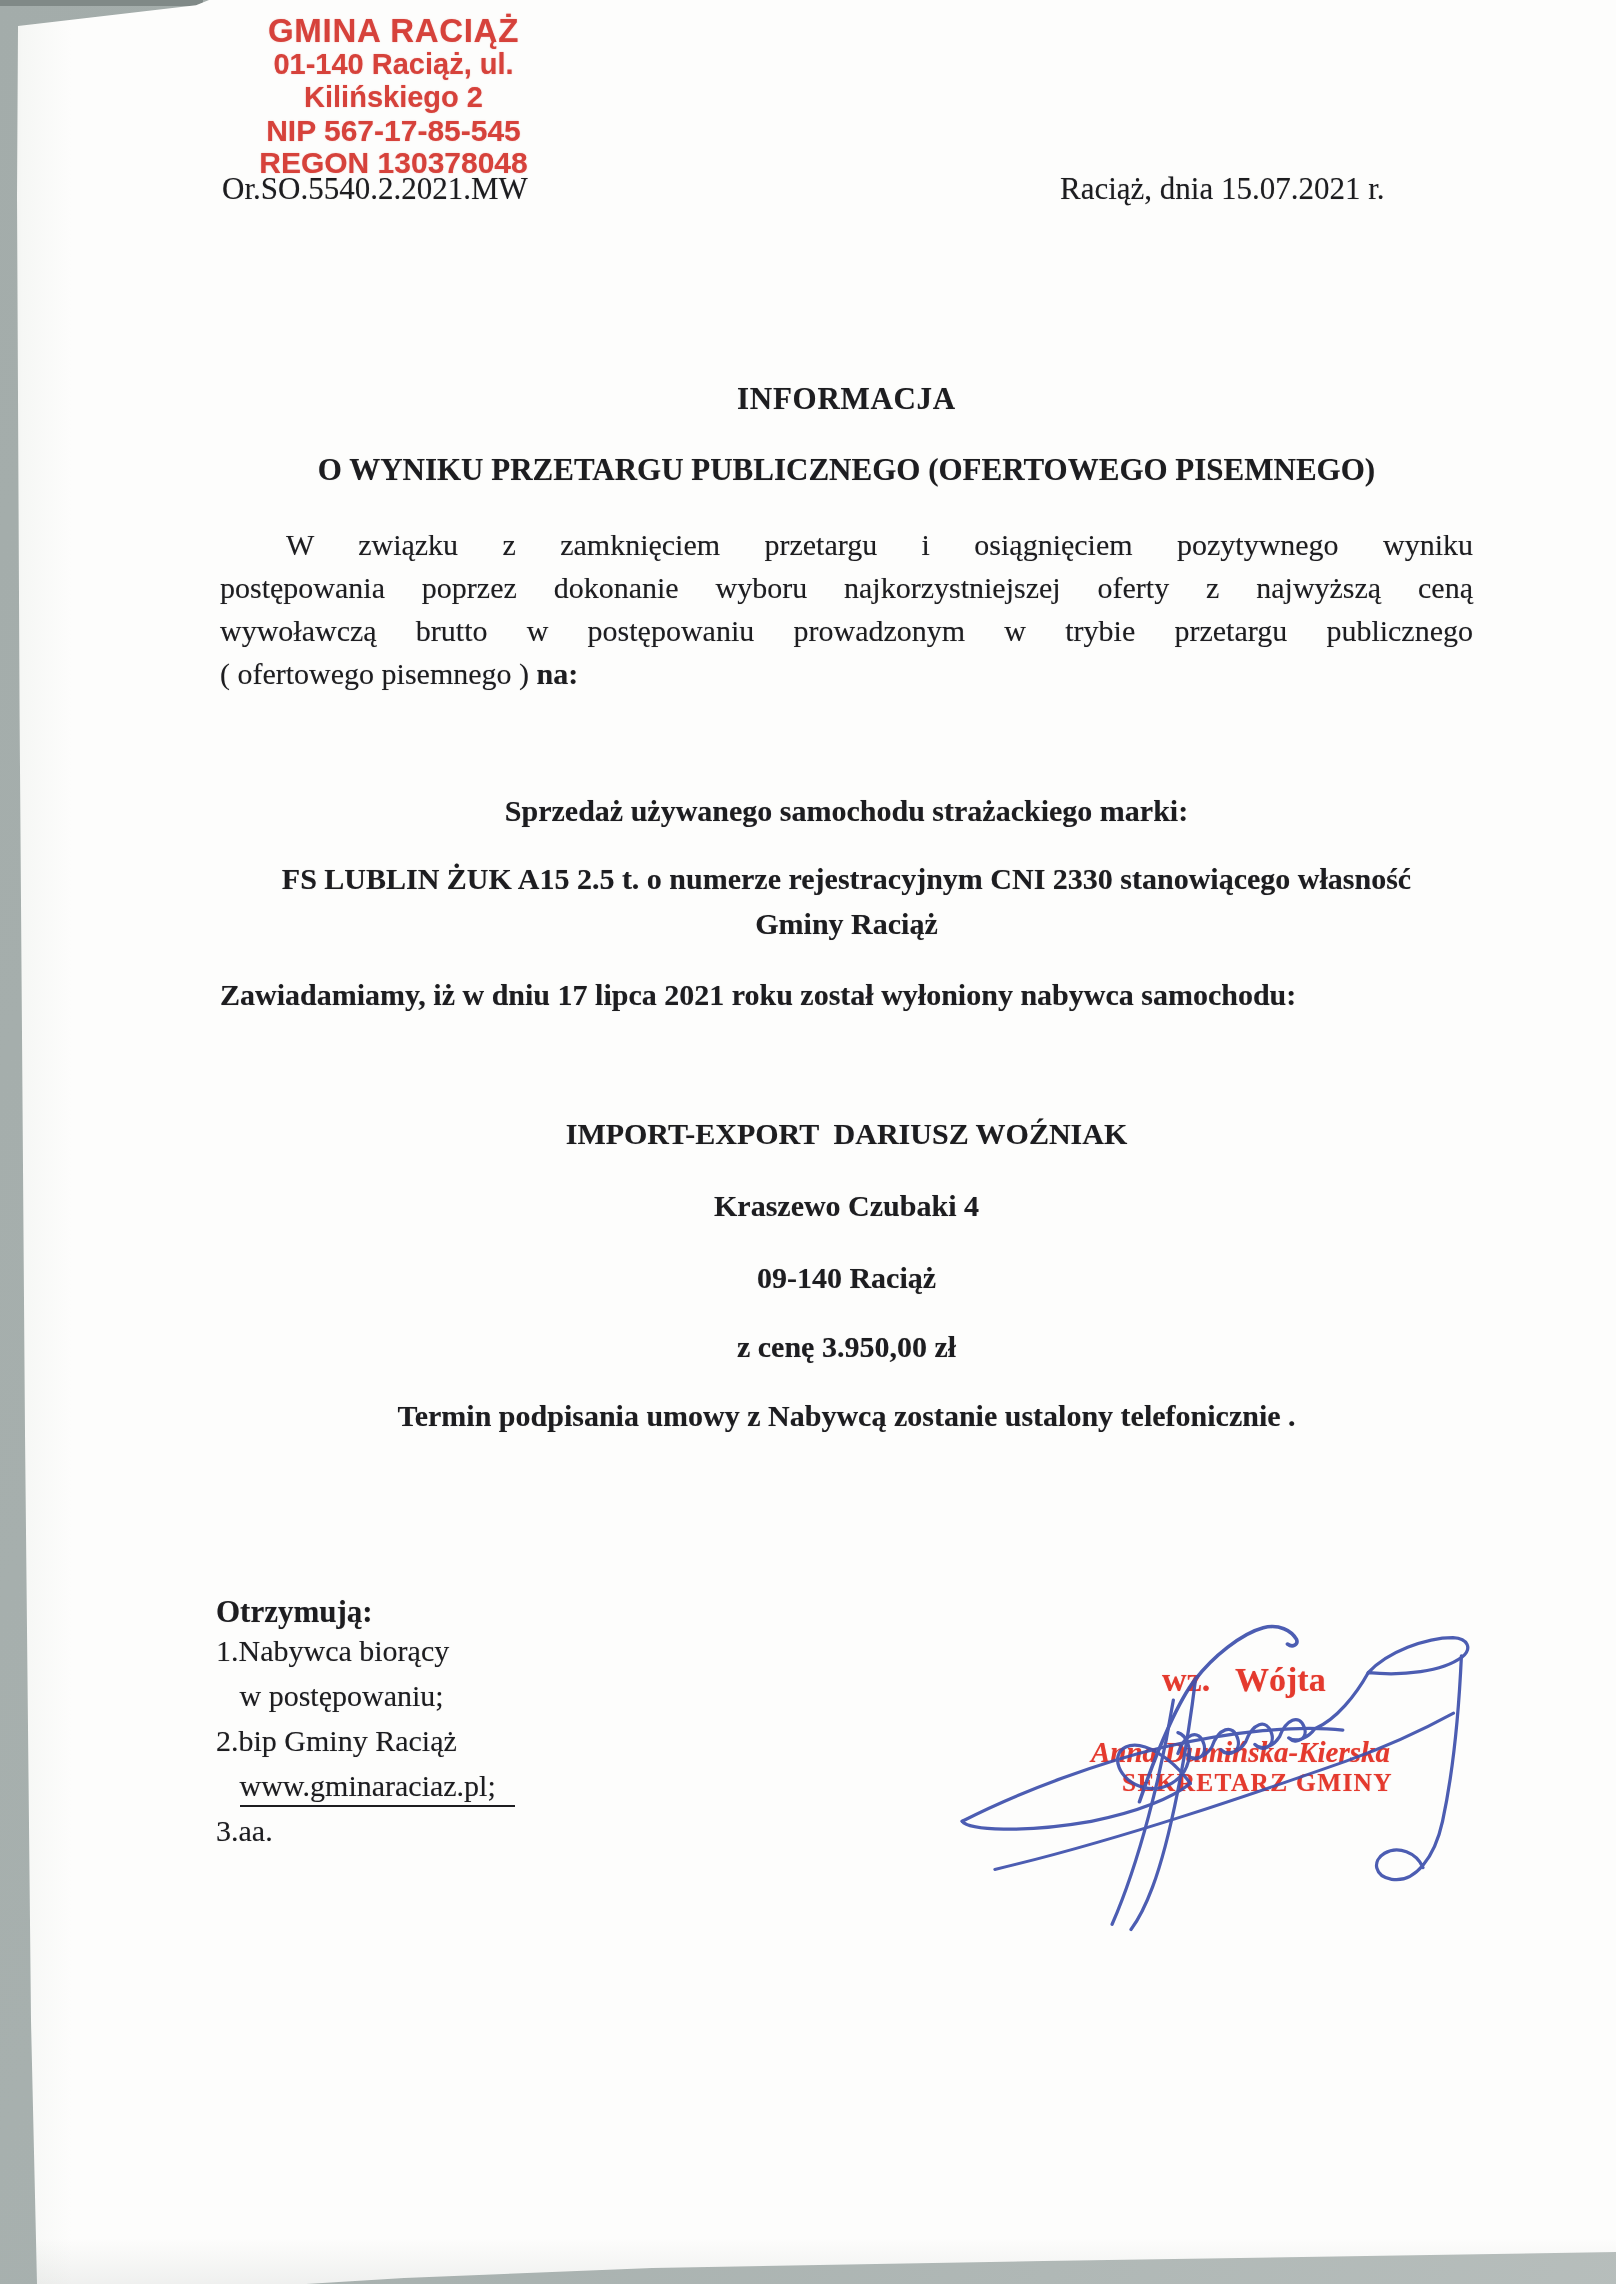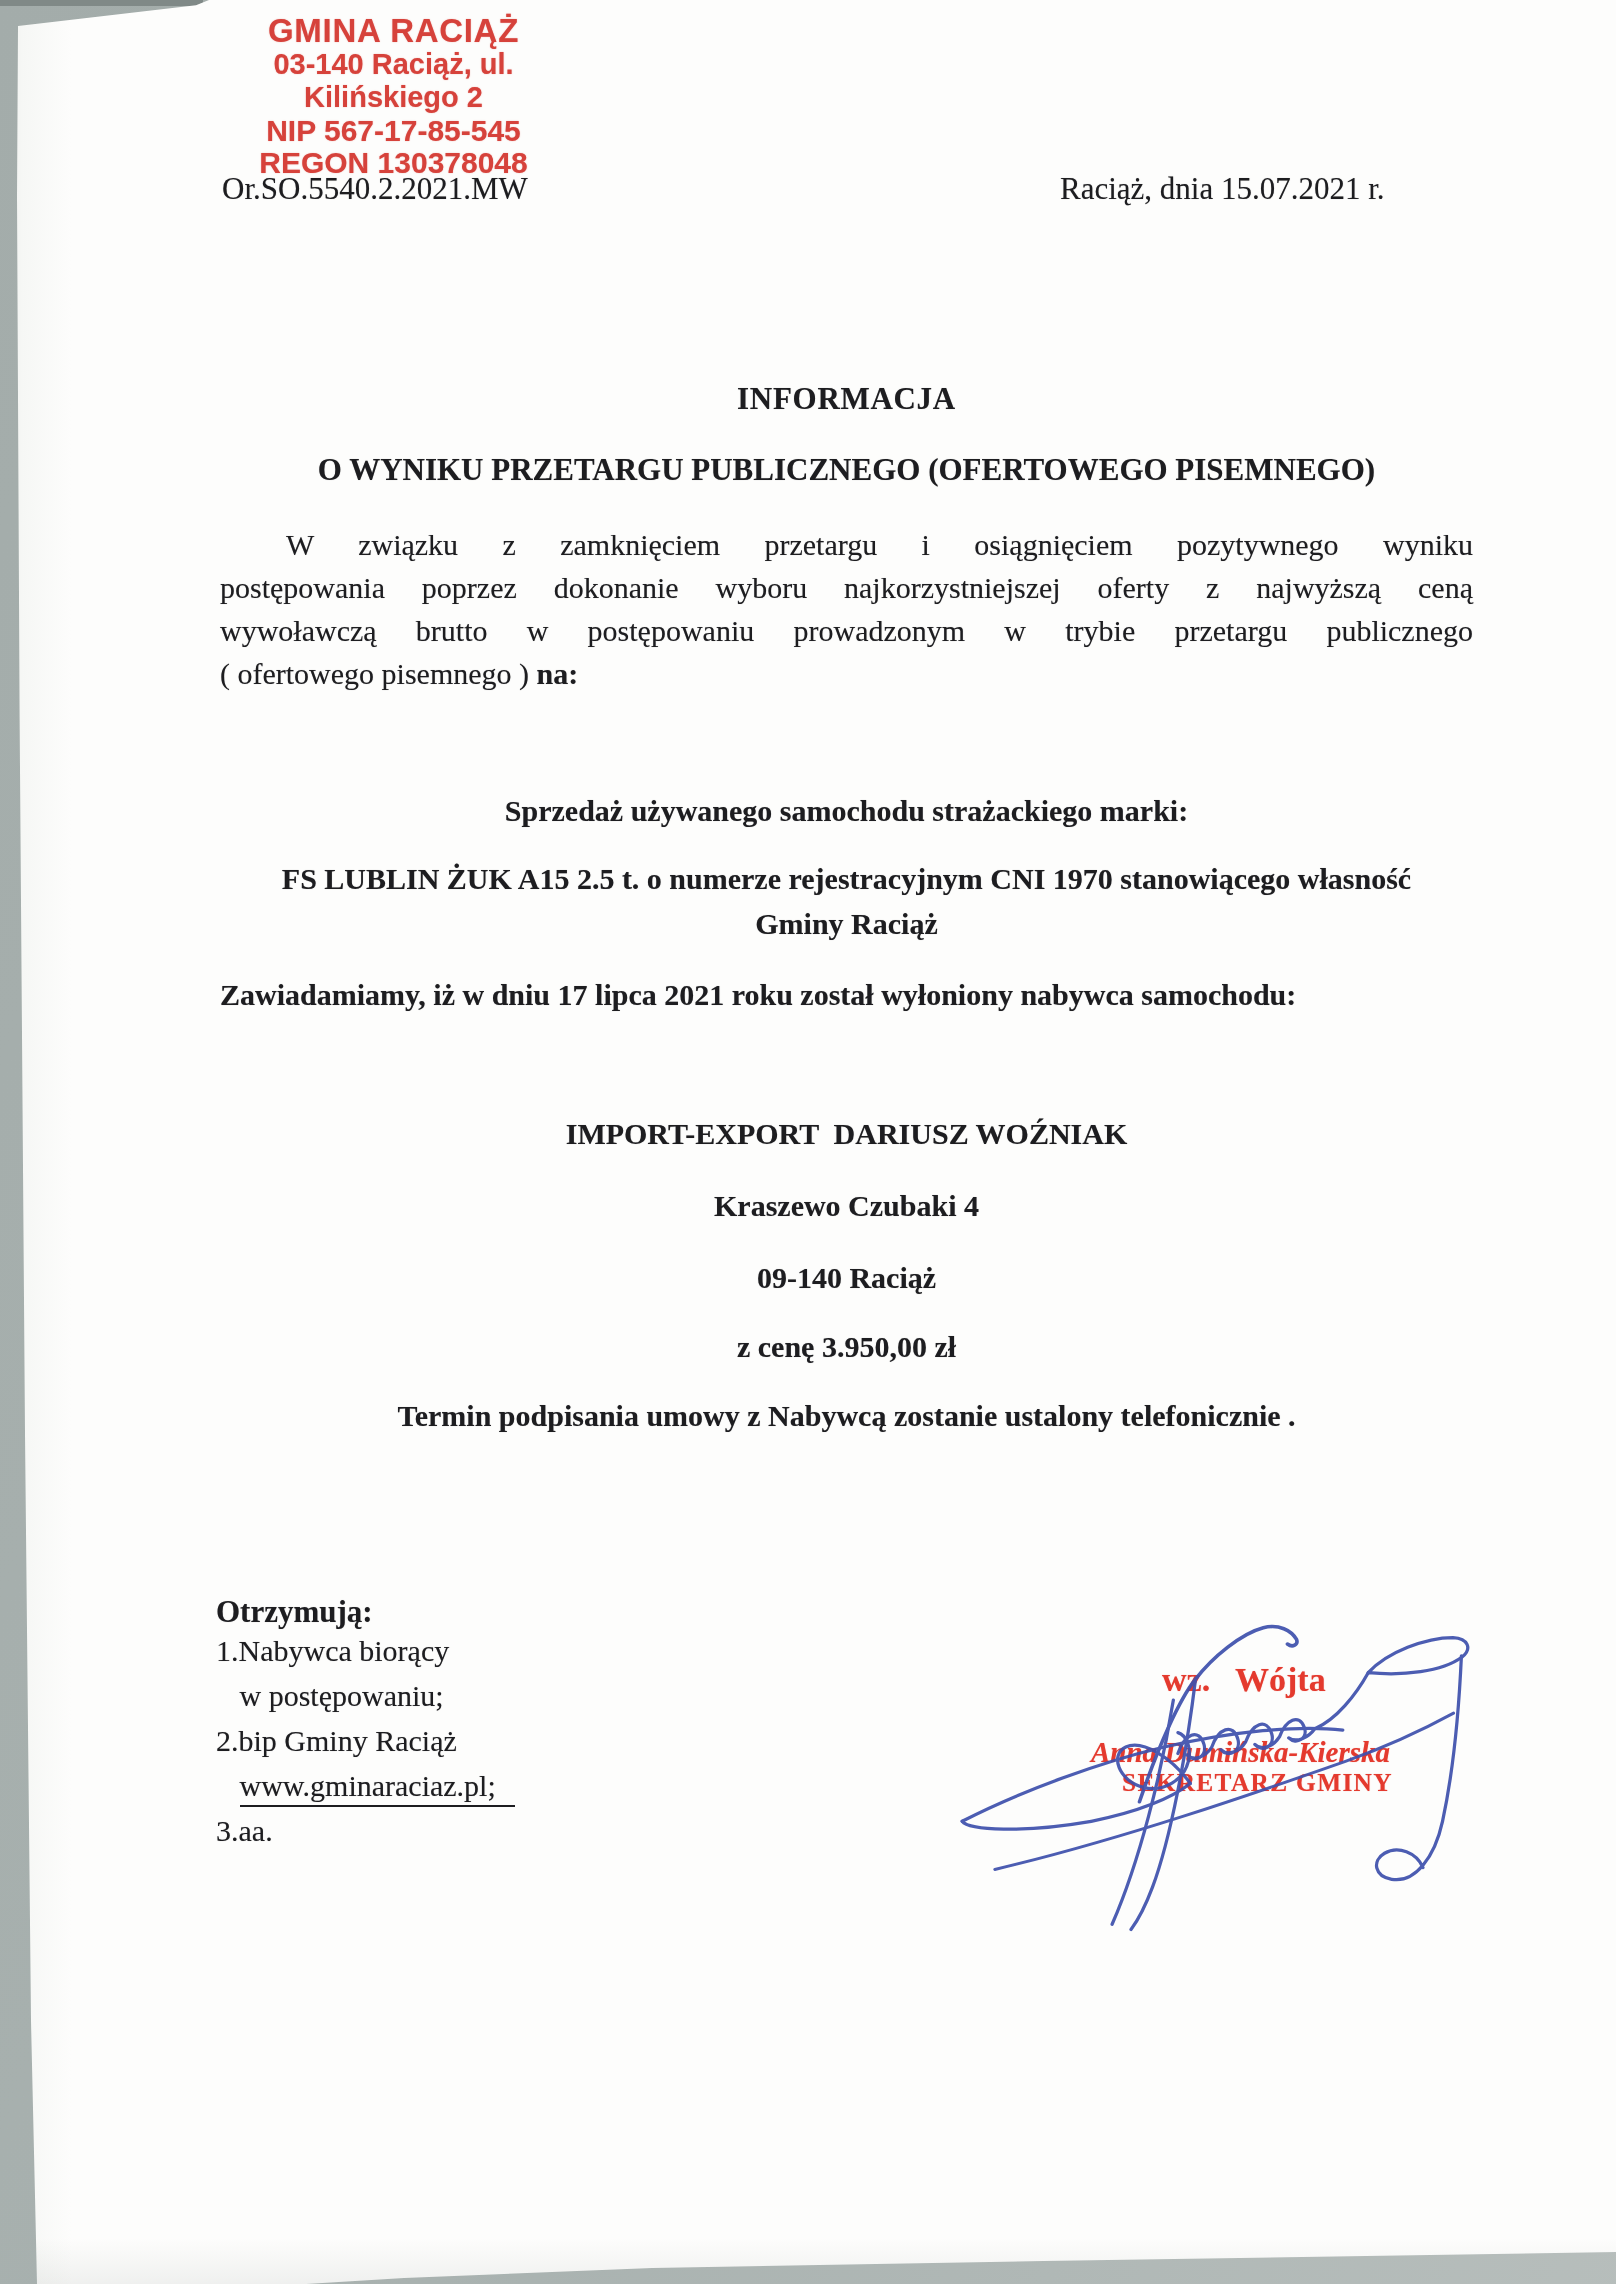--- a/index.html
+++ b/index.html
@@ -95,40 +95,40 @@
 </head>
 <body>
 
 <div class="scan">
   <div class="abs scanner-top-edge"></div>
 
   <div class="page">
 
     <div class="abs stamp-top">
       <div class="l1">GMINA RACIĄŻ</div>
-      <div class="l2">03-140 Raciąż, ul. Kilińskiego 2</div>
+      <div class="l2">01-140 Raciąż, ul. Kilińskiego 2</div>
       <div class="l3">NIP 567-17-85-545</div>
       <div class="l4">REGON 130378048</div>
     </div>
 
     <div class="abs ref-line">Or.SO.5540.2.2021.MW</div>
     <div class="abs date-line">Raciąż, dnia 15.07.2021 r.</div>
 
     <div class="abs title-1">INFORMACJA</div>
     <div class="abs title-2">O WYNIKU PRZETARGU PUBLICZNEGO (OFERTOWEGO PISEMNEGO)</div>
 
     <div class="abs intro">
       <div class="ln jline indent">W związku z zamknięciem przetargu i osiągnięciem pozytywnego wyniku</div>
       <div class="ln jline">postępowania poprzez dokonanie wyboru najkorzystniejszej oferty z najwyższą ceną</div>
       <div class="ln jline">wywoławczą brutto w postępowaniu prowadzonym w trybie przetargu publicznego</div>
       <div class="ln"><span class="pre">( ofertowego pisemnego ) </span><span class="b">na:</span></div>
     </div>
 
     <div class="abs center-line subject-1">Sprzedaż używanego samochodu strażackiego marki:</div>
-    <div class="abs center-line subject-2">FS LUBLIN ŻUK A15 2.5 t. o numerze rejestracyjnym CNI 1970 stanowiącego własność</div>
+    <div class="abs center-line subject-2">FS LUBLIN ŻUK A15 2.5 t. o numerze rejestracyjnym CNI 2330 stanowiącego własność</div>
     <div class="abs center-line subject-3">Gminy Raciąż</div>
 
     <div class="abs notice">Zawiadamiamy, iż w dniu 17 lipca 2021 roku został wyłoniony nabywca samochodu:</div>
 
     <div class="abs center-line buyer-name pre">IMPORT-EXPORT  DARIUSZ WOŹNIAK</div>
     <div class="abs center-line buyer-a1">Kraszewo Czubaki 4</div>
     <div class="abs center-line buyer-a2">09-140 Raciąż</div>
     <div class="abs center-line price-line">z cenę 3.950,00 zł</div>
     <div class="abs center-line terms-line">Termin podpisania umowy z Nabywcą zostanie ustalony telefonicznie .</div>
 

